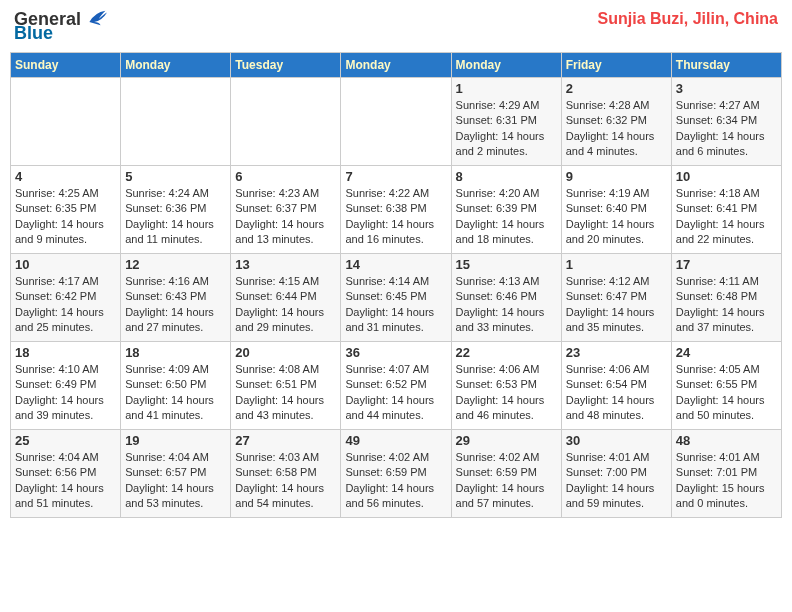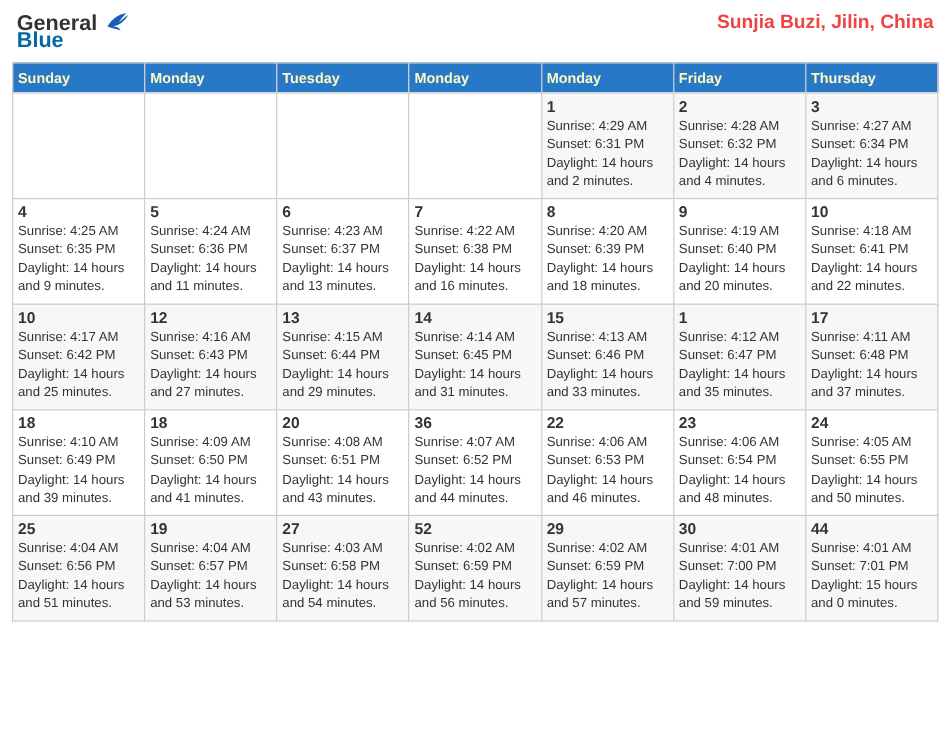--- a/index.html
+++ b/index.html
@@ -232,30 +232,30 @@
         </td>
         <td>
           <div class="day-number">19</div>
           <div class="day-info">Sunrise: 4:04 AM<br>Sunset: 6:57 PM<br>Daylight: 14 hours<br>and 53 minutes.</div>
         </td>
         <td>
           <div class="day-number">27</div>
           <div class="day-info">Sunrise: 4:03 AM<br>Sunset: 6:58 PM<br>Daylight: 14 hours<br>and 54 minutes.</div>
         </td>
         <td>
-          <div class="day-number">52</div>
+          <div class="day-number">49</div>
           <div class="day-info">Sunrise: 4:02 AM<br>Sunset: 6:59 PM<br>Daylight: 14 hours<br>and 56 minutes.</div>
         </td>
         <td>
           <div class="day-number">29</div>
           <div class="day-info">Sunrise: 4:02 AM<br>Sunset: 6:59 PM<br>Daylight: 14 hours<br>and 57 minutes.</div>
         </td>
         <td>
           <div class="day-number">30</div>
           <div class="day-info">Sunrise: 4:01 AM<br>Sunset: 7:00 PM<br>Daylight: 14 hours<br>and 59 minutes.</div>
         </td>
         <td>
-          <div class="day-number">44</div>
+          <div class="day-number">48</div>
           <div class="day-info">Sunrise: 4:01 AM<br>Sunset: 7:01 PM<br>Daylight: 15 hours<br>and 0 minutes.</div>
         </td>
       </tr>
     </tbody>
 </table>
 
 </body></html>

